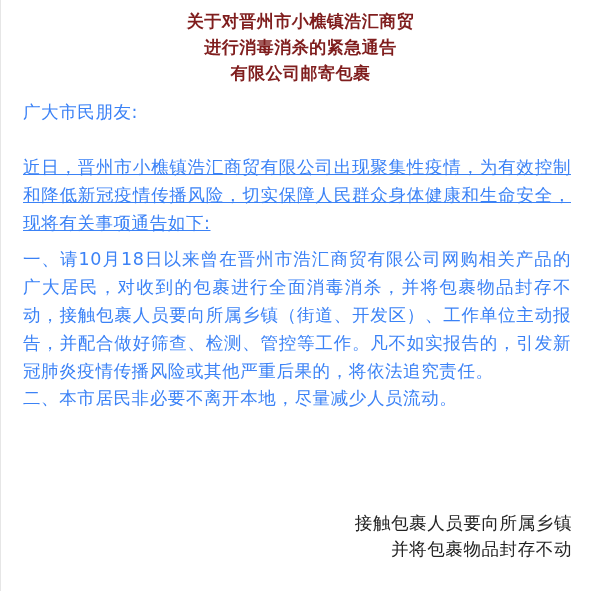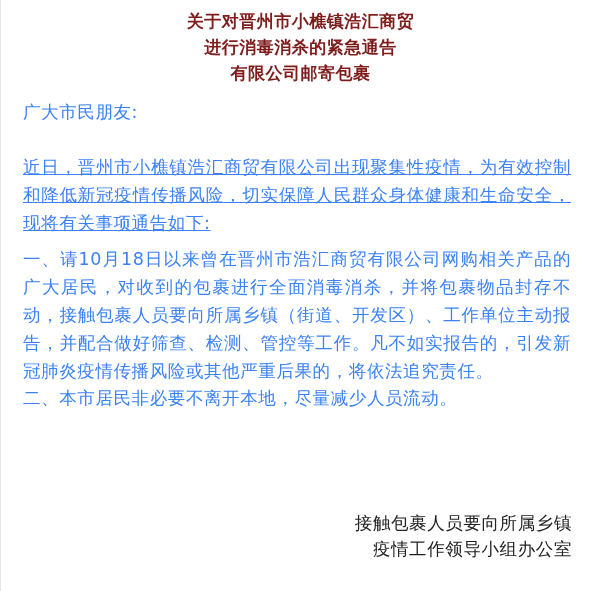--- a/index.html
+++ b/index.html
@@ -88,16 +88,16 @@
     <p>一、请10月18日以来曾在晋州市浩汇商贸有限公司网购相关产品的广大居民，对收到的包裹进行全面消毒消杀，并将包裹物品封存不动，接触包裹人员要向所属乡镇（街道、开发区）、工作单位主动报告，并配合做好筛查、检测、管控等工作。凡不如实报告的，引发新冠肺炎疫情传播风险或其他严重后果的，将依法追究责任。</p>
   </div>
 
   <div class="body item2">
     <p>二、本市居民非必要不离开本地，尽量减少人员流动。</p>
   </div>
 
 
   <div class="signature">
     <div>接触包裹人员要向所属乡镇</div>
-    <div>疫情工作领导小组办公室</div>
+    <div>并将包裹物品封存不动</div>
   </div>
 
 </div>
 
 </body></html>

